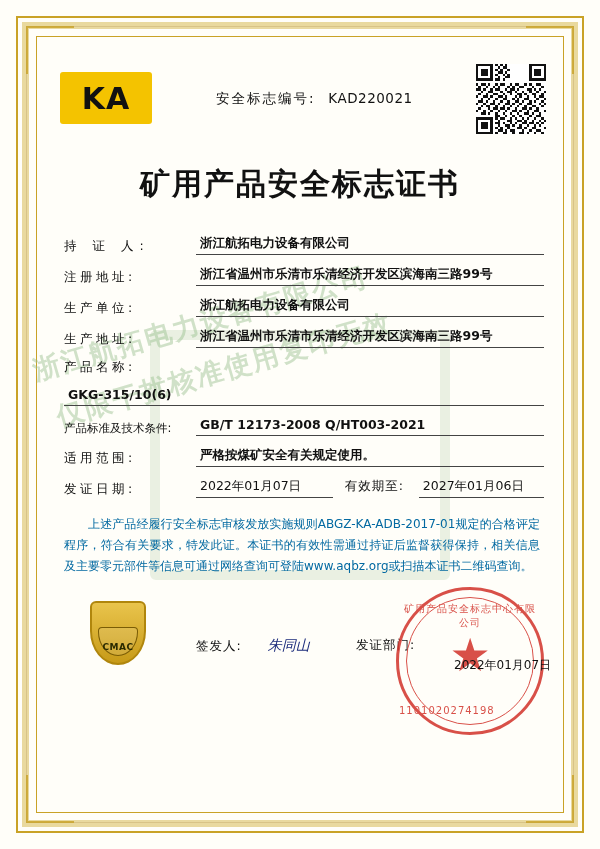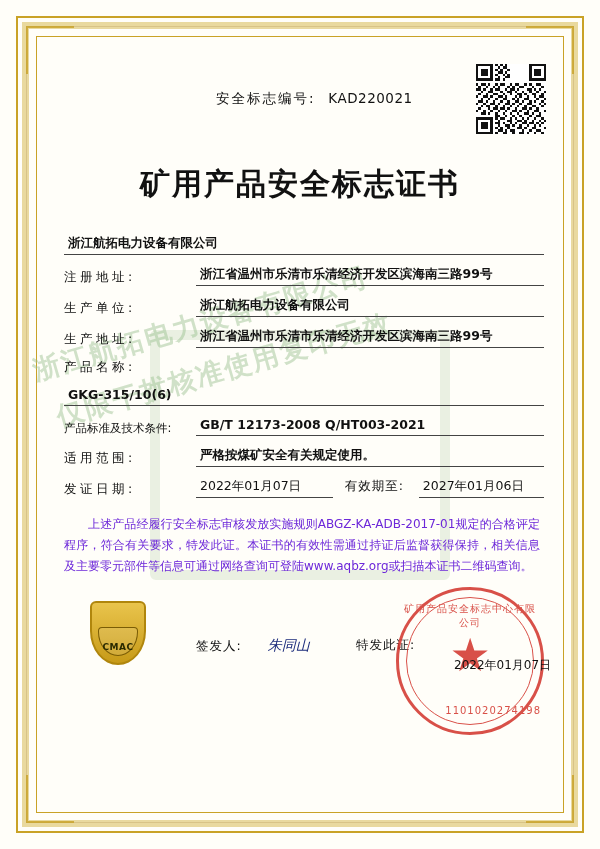--- a/index.html
+++ b/index.html
@@ -161,21 +161,21 @@
   .row-split .half-right .field-label { width: 74px; letter-spacing: 1px; }
   .remark-row { margin-bottom: 4px; }
   .remark-value { min-height: 74px; border-bottom: 1px solid #444; }
 
   
   .para {
     margin-top: 16px;
     padding: 0 14px 0 18px;
     font-size: 12px;
     line-height: 1.75;
-    color: #6d28d9;
+    color: #0369a1;
     text-align: justify;
     position: relative;
     z-index: 3;
   }
   .para .indent { display: inline-block; width: 24px; }
 
   
   .footer {
     position: relative;
     margin-top: 18px;
@@ -289,21 +289,21 @@
     position: absolute;
     left: 0; right: 0; top: 12px;
     text-align: center;
     font-size: 10px;
     color: #d02a22;
     letter-spacing: 1px;
   }
   .seal-text-bottom {
     position: absolute;
     left: 0; right: 0; bottom: 16px;
-    text-align: right;
+    text-align: left;
     font-size: 10px;
     color: #d02a22;
     letter-spacing: 1px;
   }
   
   .watermark {
     position: absolute;
     left: 30px;
     top: 270px;
     width: 540px;
@@ -345,20 +345,23 @@
 
   <div class="wm-shape"></div>
   <div class="watermark">
     <div class="l1">浙江航拓电力设备有限公司</div>
     <div class="l2">仅限干扰核准使用复印无效</div>
   </div>
 
   <div class="content">
 
     <div class="header">
+      <div class="ka-logo">
+        <span>KA</span>
+      </div>
       <div class="cert-no">
         <span class="label">安全标志编号:</span>
         <span class="value">KAD220021</span>
       </div>
       <div class="qr">
         <svg width="70" height="70" viewBox="0 0 29 29" shape-rendering="crispEdges" aria-hidden="true">
           <rect width="29" height="29" fill="#ffffff"></rect>
           <g fill="#111111">
             <rect x="0" y="0" width="7" height="1"></rect>
               <rect x="0" y="6" width="7" height="1"></rect>
@@ -574,20 +577,21 @@
           </g>
         </svg>
       </div>
     </div>
 
     <div class="title">矿用产品安全标志证书</div>
 
     <div class="fields">
 
       <div class="field-row">
+        <div class="field-label sp5">持 证 人:</div>
         <div class="field-value">浙江航拓电力设备有限公司</div>
       </div>
 
       <div class="field-row">
         <div class="field-label sp4">注册地址:</div>
         <div class="field-value">浙江省温州市乐清市乐清经济开发区滨海南三路99号</div>
       </div>
 
       <div class="field-row">
         <div class="field-label sp4">生产单位:</div>
@@ -644,21 +648,21 @@
           </div>
         </div>
       </div>
 
       <div class="sign-row">
         <span class="sign-label">签发人:</span>
         <span class="sign-value">朱同山</span>
       </div>
 
       <div class="issuer-row">
-        <span class="sign-label">特发此证:</span>
+        <span class="sign-label">发证部门:</span>
       </div>
 
       <div class="date-stamp">2022年01月07日</div>
 
       <div class="seal">
         <div class="seal-text-top">矿用产品安全标志中心有限公司</div>
         <div class="seal-star">★</div>
         <div class="seal-text-bottom">1101020274198</div>
       </div>
 

